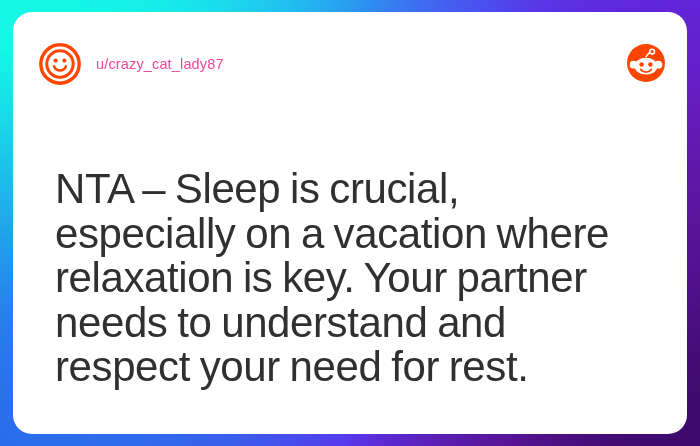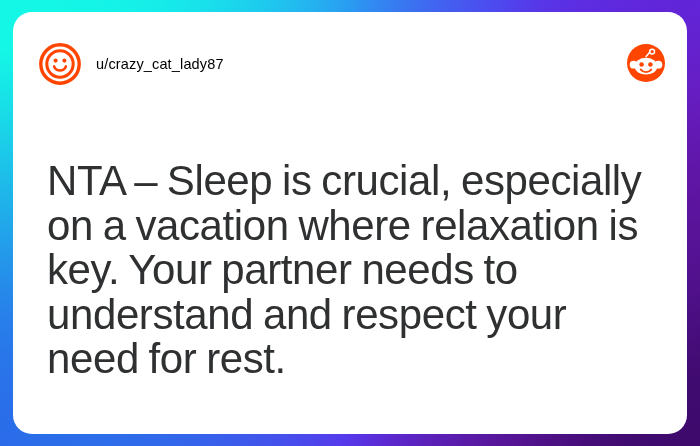--- a/index.html
+++ b/index.html
@@ -59,42 +59,42 @@
   .avatar svg { display: block; }
 
   .username {
     position: absolute;
     left: 83px;
     top: 31px;
     height: 42px;
     line-height: 42px;
     font-size: 14.5px;
     letter-spacing: 0.15px;
-    color: #000000;
+    color: #ec4899;
     white-space: nowrap;
   }
 
   .brand-logo {
     position: absolute;
     right: 22px;
     top: 32px;
     width: 38px;
     height: 38px;
   }
   .brand-logo svg { display: block; }
 
   
   .card-body {
     position: absolute;
     left: 26px;
     top: 139px;
     width: 614px;
   }
   .body-text {
-    margin: 8px;
+    margin: 16px;
     font-size: 42px;
     line-height: 1.06;
     font-weight: 400;
     color: #2f3031;
     letter-spacing: -0.4px;
     word-spacing: -1.5px;
   }
 </style>
 </head>
 <body>

